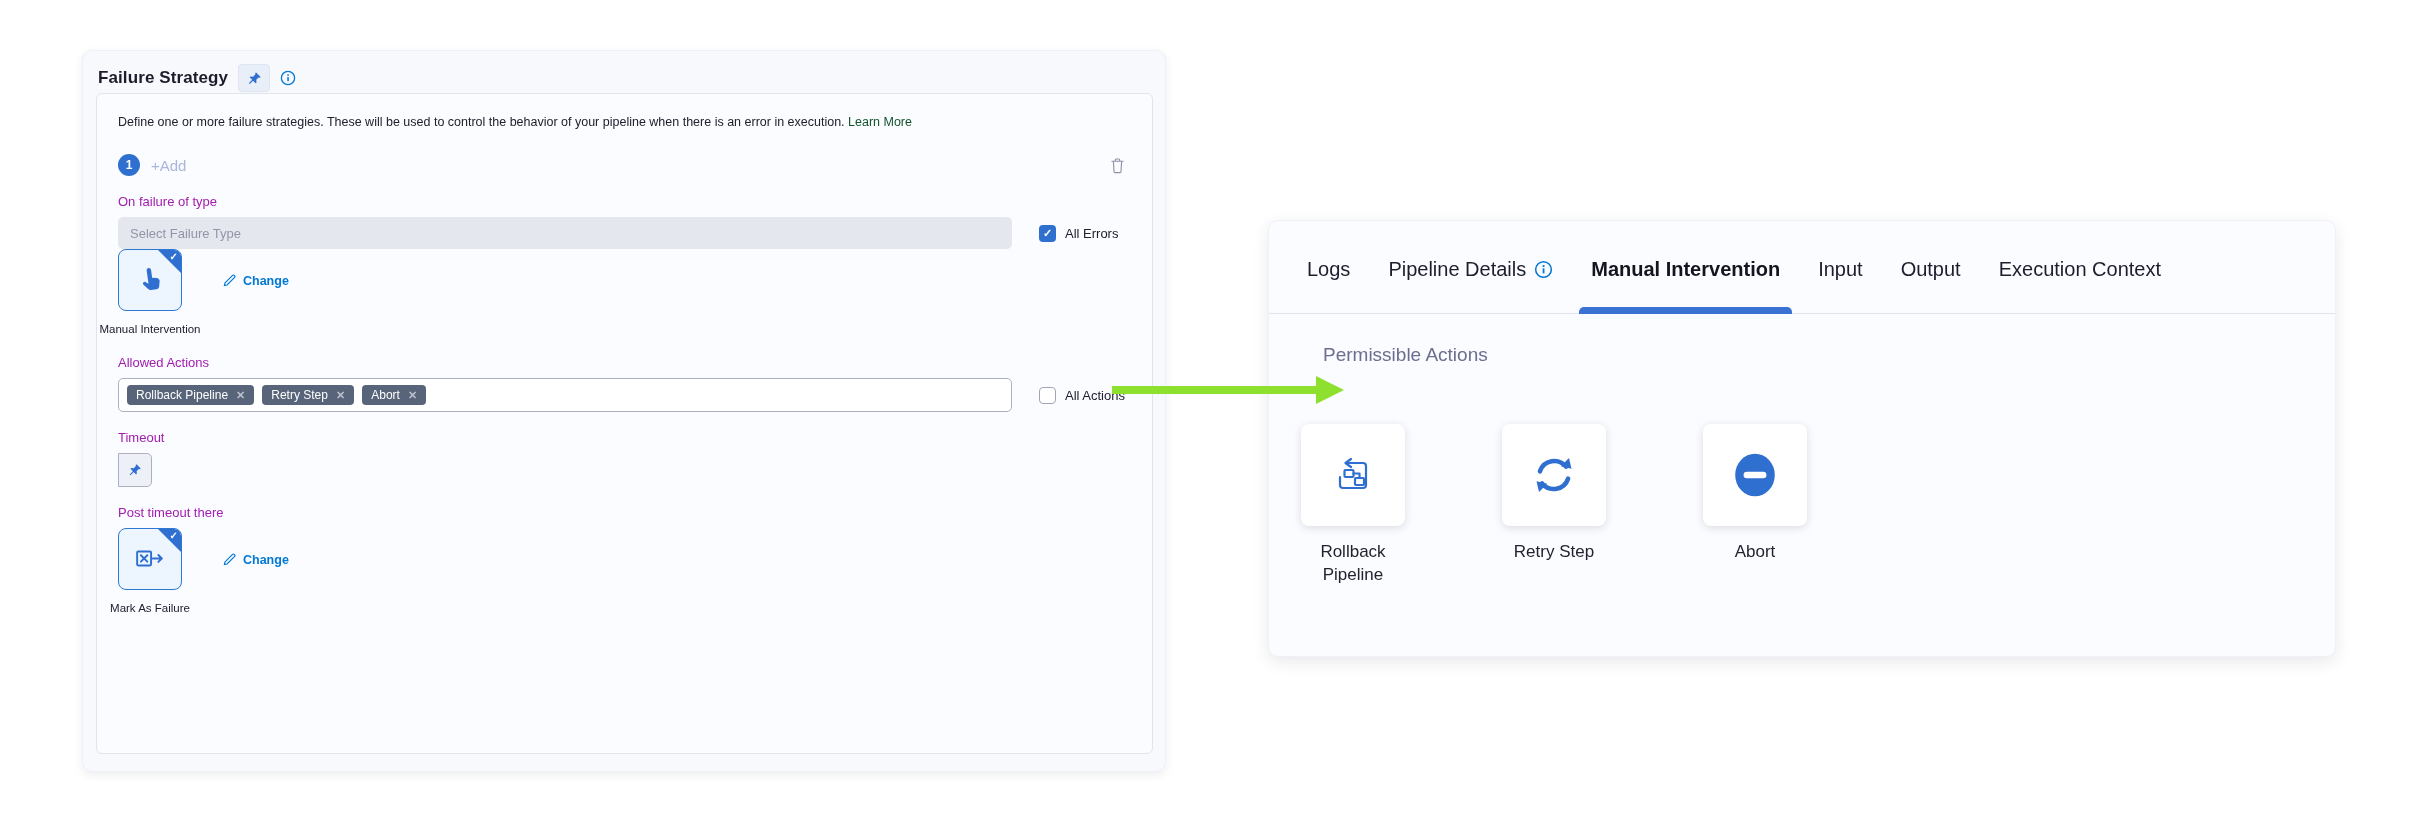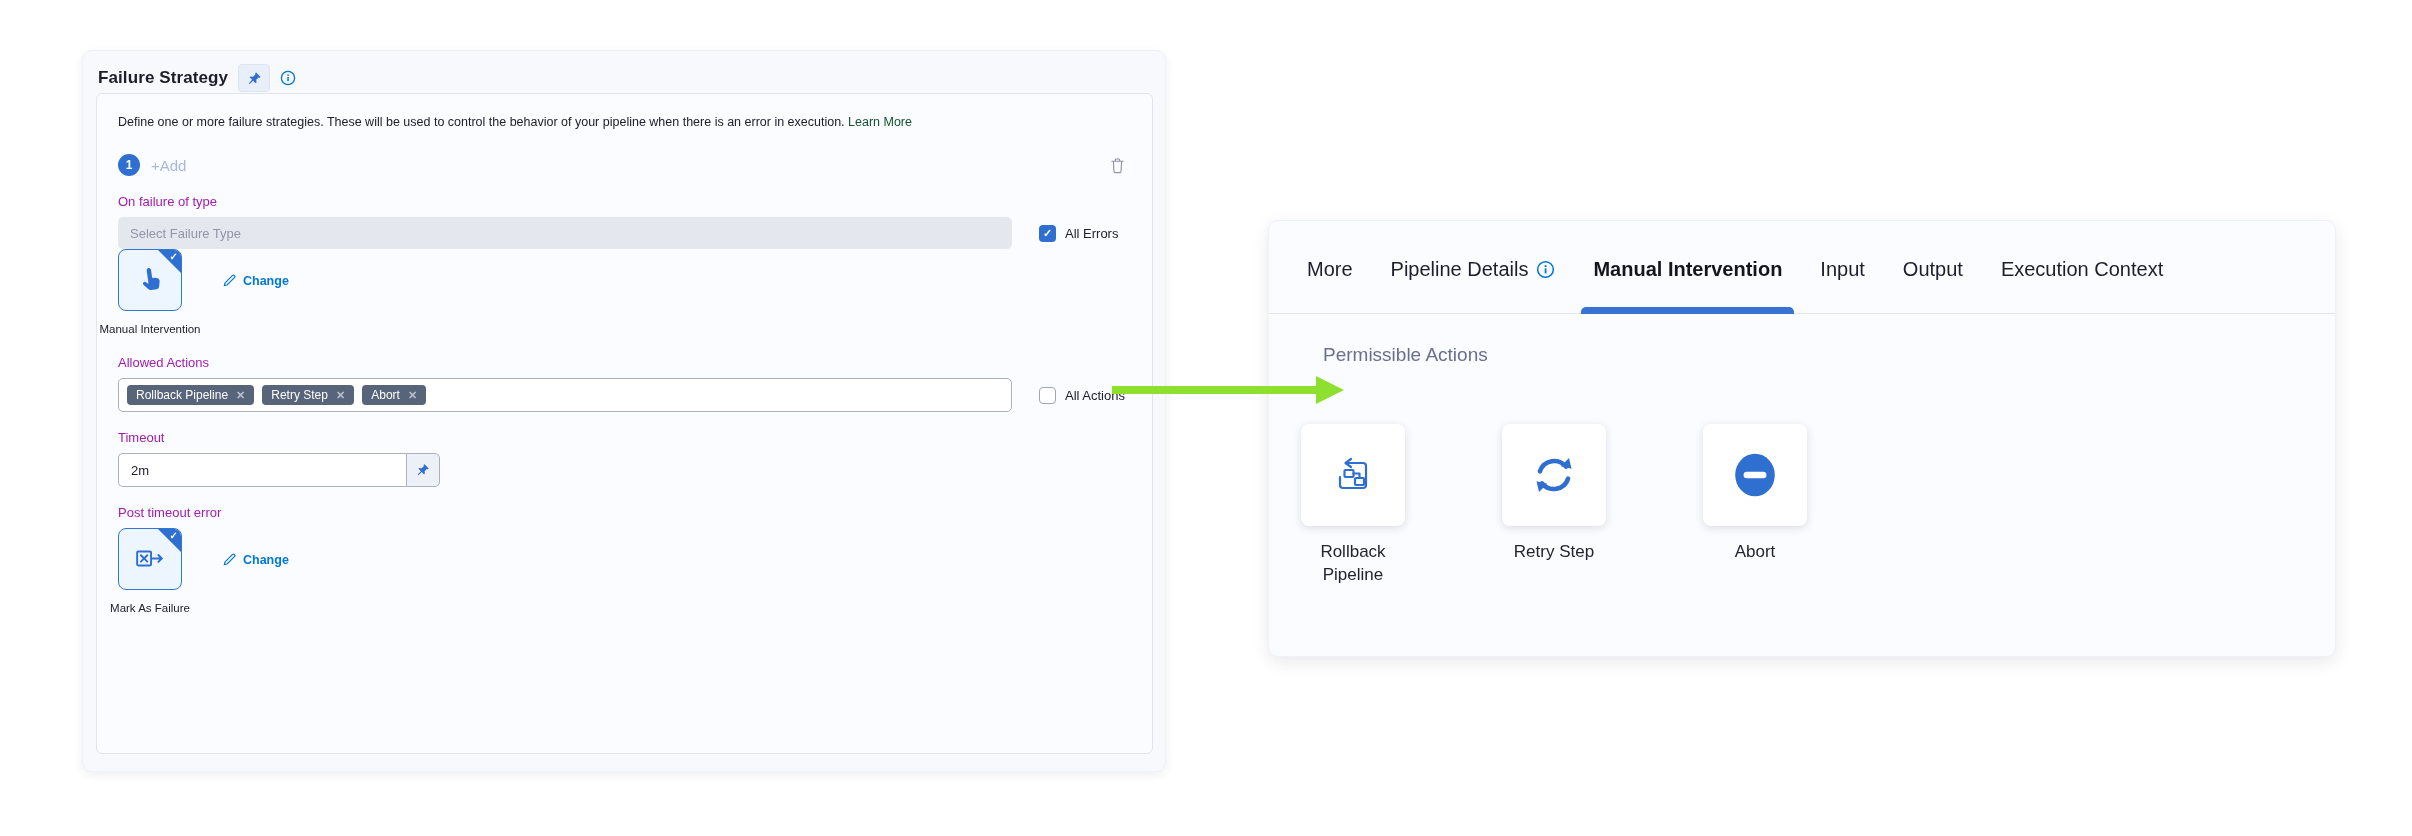--- a/index.html
+++ b/index.html
@@ -169,29 +169,28 @@
           </span>
         </div>
         <span class="cb-group">
           <span class="cb unchecked"></span>
           <span class="cb-label">All Actions</span>
         </span>
       </div>
 
       <label class="f-label">Timeout</label>
       <div class="timeout-group">
-        <input class="timeout-input" value="2m" style="">
         <span class="pin-addon">
           <svg width="14" height="14" viewBox="0 0 24 24" fill="#2f6fd0">
             <path d="M14.6 2.2l7.2 7.2-1.3 1.3-2-.4-3.7 3.7.4 4.2-1.4 1.4-4.1-4.1-5.4 5.4-1.4-1.4 5.4-5.4-4.1-4.1 1.4-1.4 4.2.4 3.7-3.7-.4-2z"></path>
           </svg>
         </span>
       </div>
 
-      <label class="f-label">Post timeout error</label>
+      <label class="f-label">Post timeout there</label>
       <div class="action-block">
         <div class="action-col">
           <div class="action-card">
             <span class="corner"></span>
             <span class="corner-check">✓</span>
             <svg width="30" height="26" viewBox="0 0 28 22" fill="none" stroke="#2f6fd0" stroke-width="1.8" stroke-linecap="round">
               <rect x="2" y="4" width="13" height="13" rx="1"></rect>
               <path d="M5.5 7.5l6 6M11.5 7.5l-6 6"></path>
               <path d="M16.5 10.5h8.5M21.8 7.3l3.2 3.2-3.2 3.2"></path>
             </svg>
@@ -209,21 +208,21 @@
   </div>
 
   <div class="green-arrow">
     <div class="ga-line"></div>
     <div class="ga-head"></div>
   </div>
 
   <div class="details-panel">
     <div class="tabbar">
       <span class="tab">
-        <span>More</span>
+        <span>Logs</span>
       </span>
       <span class="tab">
         <span>Pipeline Details</span>
         <svg width="19" height="19" viewBox="0 0 16 16">
           <circle cx="8" cy="8" r="6.6" stroke="#0278d5" stroke-width="1.3" fill="none"></circle>
           <rect x="7.3" y="7" width="1.5" height="4.2" fill="#0278d5"></rect>
           <rect x="7.3" y="4.3" width="1.5" height="1.6" fill="#0278d5"></rect>
         </svg>
       </span>
       <span class="tab active">

